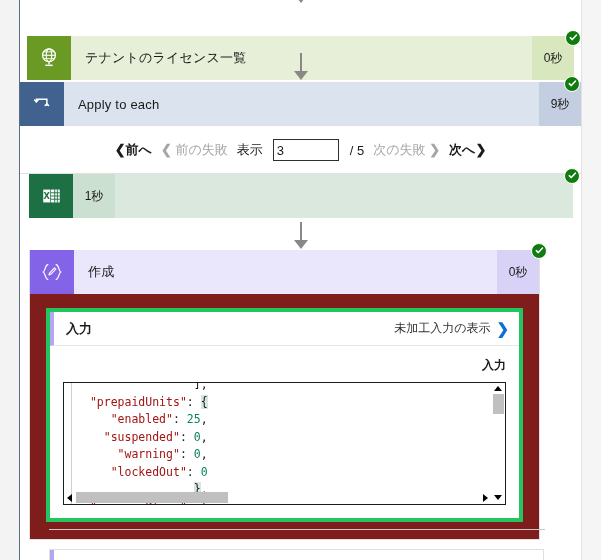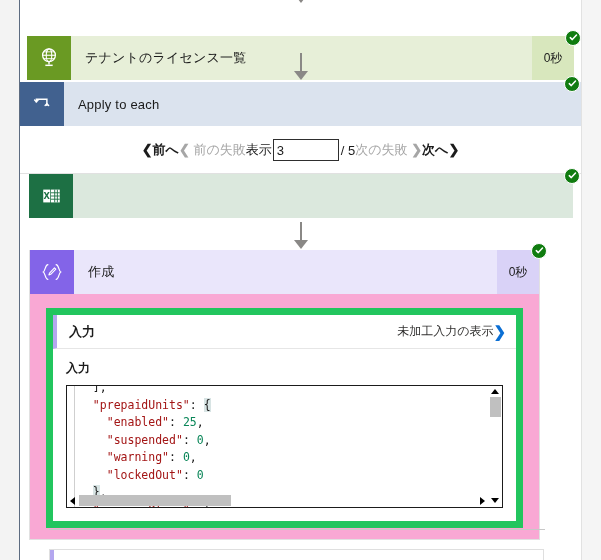--- a/index.html
+++ b/index.html
@@ -146,20 +146,21 @@
   }
   #card-apply .card-header { background: #dbe3ee; }
   #card-apply .card-icon { background: #41618f; }
   #card-apply .card-duration { background: #c3cfe0; }
 
   .pager {
     display: flex;
     align-items: center;
     justify-content: center;
     height: 48px;
+    gap: 9px;
     font-size: 13px;
   }
   .pager-link {
     color: #1b1b1b;
     font-weight: bold;
     white-space: nowrap;
     cursor: pointer;
   }
   .pager-link.disabled {
     color: #a6a6a6;
@@ -199,55 +200,56 @@
     width: 544px; height: 44px;
   }
   #card-addrow .card-header { background: #dbe8dd; }
   #card-addrow .card-icon { background: #1d7044; }
   #card-addrow .card-duration { background: #cbe0d0; }
 
   
   #card-compose {
     left: 29px; top: 250px;
     width: 511px; height: 290px;
-    background: #f9a8d4;
+    background: #7f1d1d;
     border: 1px solid #e1e1e1;
     border-top: none;
+    text-align: right;
   }
   #card-compose .card-header { background: #eae6fb; }
   #card-compose .card-icon { background: #8364e8; }
   #card-compose .card-duration { background: #d9d2f7; }
 
   .compose-body {
     padding: 14px 16px 0 16px;
   }
 
   .io-panel {
-    border: 7px solid #22c55e;
+    border: 4px solid #22c55e;
     background: #ffffff;
   }
   .io-head {
     display: flex;
     align-items: center;
     justify-content: space-between;
     height: 34px;
     border-bottom: 1px solid #e6e6e6;
     border-left: 4px solid #b4a7ef;
     padding: 0 10px 0 12px;
     box-sizing: border-box;
   }
   .io-head-title {
     font-size: 13px;
     font-weight: bold;
     color: #1b1b1b;
   }
   .io-raw-link {
     display: flex;
     align-items: center;
-    gap: 0;
+    gap: 6px;
     font-size: 12px;
     color: #323130;
     cursor: pointer;
   }
   .io-raw-chev {
     color: #0b6fd4;
     font-size: 15px;
     font-weight: bold;
     line-height: 1;
   }
@@ -426,20 +428,21 @@
     <div class="card-header">
       <div class="card-icon">
         <svg width="21" height="21" viewBox="0 0 24 24" aria-hidden="true">
           <path d="M5 9 V6 H17 V13" fill="none" stroke="#ffffff" stroke-width="1.7" stroke-linecap="square"></path>
           <path d="M5 9 L3 6.8 M5 9 L7 6.8" fill="none" stroke="#ffffff" stroke-width="1.6" stroke-linecap="round"></path>
           <path d="M17 13 L15 10.8 M17 13 L19 10.8" fill="none" stroke="#ffffff" stroke-width="1.6" stroke-linecap="round" transform="rotate(180 17 12)"></path>
           <path d="M5 9 V18 H17" fill="none" stroke="#ffffff" stroke-width="0"></path>
         </svg>
       </div>
       <div class="card-title">Apply to each</div>
+      <div class="card-duration">9秒</div>
     </div>
 
     <div class="pager">
       <span class="pager-link">
         <span class="chev">❮</span><span>前へ</span>
       </span>
       <span class="pager-link disabled">
         <span class="chev">❮</span> <span>前の失敗</span>
       </span>
       <span class="pager-label">表示</span>
@@ -466,20 +469,21 @@
           <rect x="3" y="5" width="7.5" height="14" fill="#ffffff"></rect>
           <text x="6.7" y="15.4" font-family="DejaVu Sans, sans-serif" font-size="9" font-weight="bold" fill="#1d7044" text-anchor="middle">X</text>
           <rect x="11.3" y="5" width="9.7" height="14" fill="#ffffff"></rect>
           <line x1="11.3" y1="8.5" x2="21" y2="8.5" stroke="#1d7044" stroke-width="1"></line>
           <line x1="11.3" y1="12" x2="21" y2="12" stroke="#1d7044" stroke-width="1"></line>
           <line x1="11.3" y1="15.5" x2="21" y2="15.5" stroke="#1d7044" stroke-width="1"></line>
           <line x1="15.5" y1="5" x2="15.5" y2="19" stroke="#1d7044" stroke-width="1"></line>
           <line x1="18.4" y1="5" x2="18.4" y2="19" stroke="#1d7044" stroke-width="1"></line>
         </svg>
       </div>
+      <div class="card-duration">1秒</div>
     </div>
   </div>
 
   <div class="connector" style="left:291px; top:222px; height:28px;">
     <div class="stem" style="height:20px;"></div>
     <div class="head" style="top:18px;"></div>
   </div>
 
   <div class="card" id="card-compose">
     <div class="badge-ok" style="right:-8px; top:-7px;">

